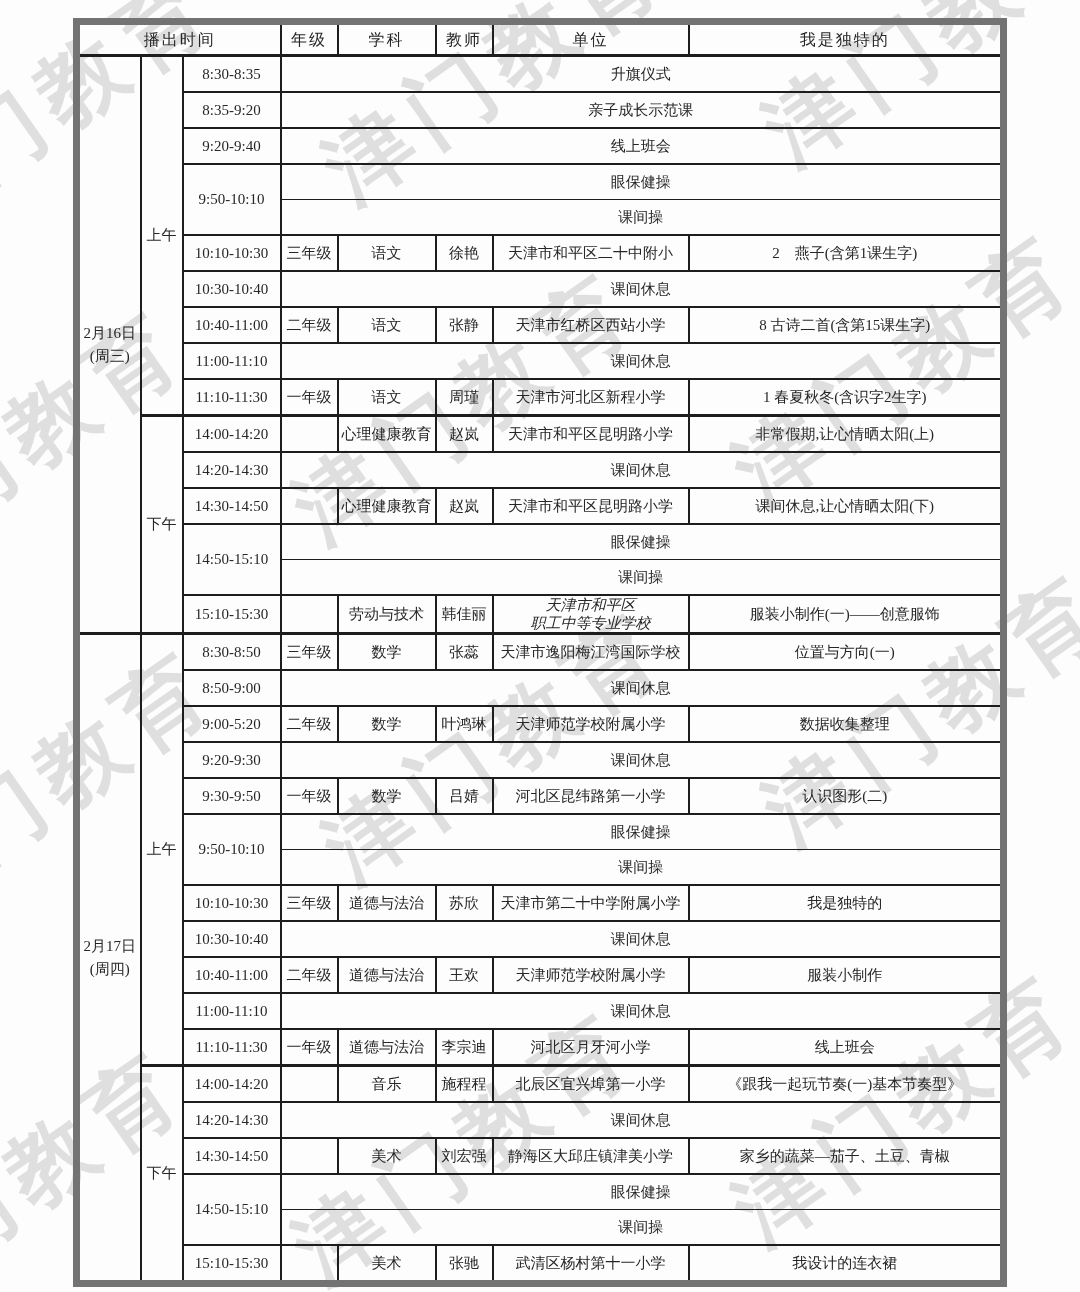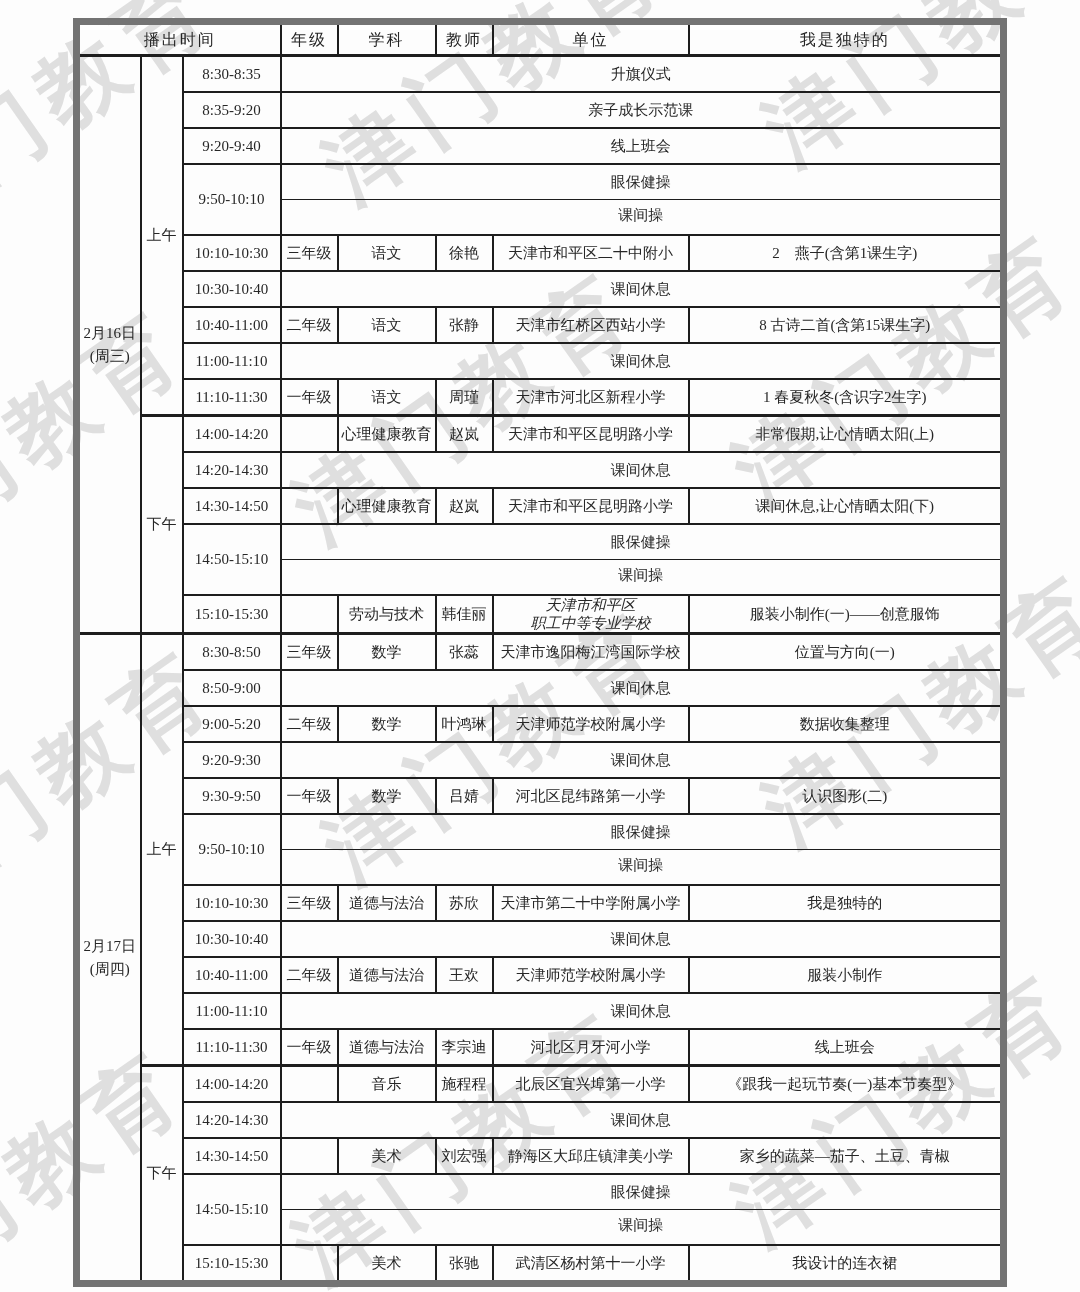--- a/index.html
+++ b/index.html
@@ -40,21 +40,21 @@
   th,td{
     border:2px solid #1d1d1d;
     text-align:center;vertical-align:middle;
     font-size:15px;color:#262626;
     padding:0 3px;line-height:1.25;
     overflow:hidden;
   }
   th{font-weight:400;height:29px;font-size:16px;letter-spacing:2px;border-bottom-width:3px;}
   tbody td{height:34px;}
   tr.session-start td{border-top-width:3px;}
-  tr.thin-top td{border-top-width:1px;font-family:Liberation Mono, monospace;}
+  tr.thin-top td{border-top-width:1px;}
   td.thin-bottom{border-bottom-width:1px;}
   td.date-cell div{line-height:1.5;}
   td.unit-cell div{line-height:1.2;font-style:italic;}
 </style>
 </head>
 <body>
 
 <div class="watermarks">
   <div class="wm">津门教育</div>
   <div class="wm">津门教育</div>

